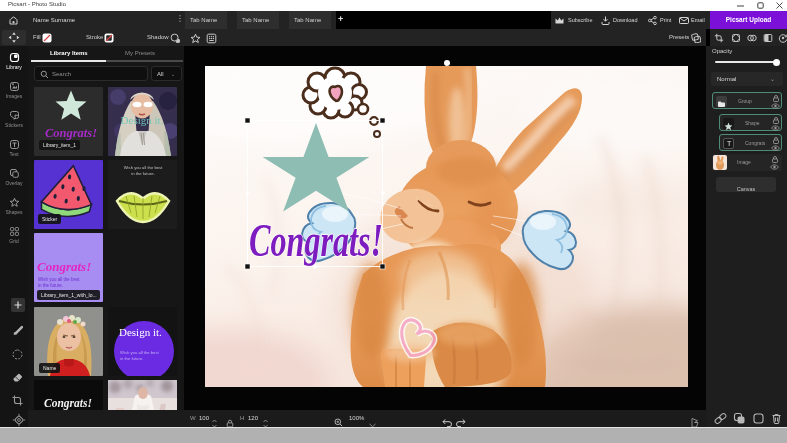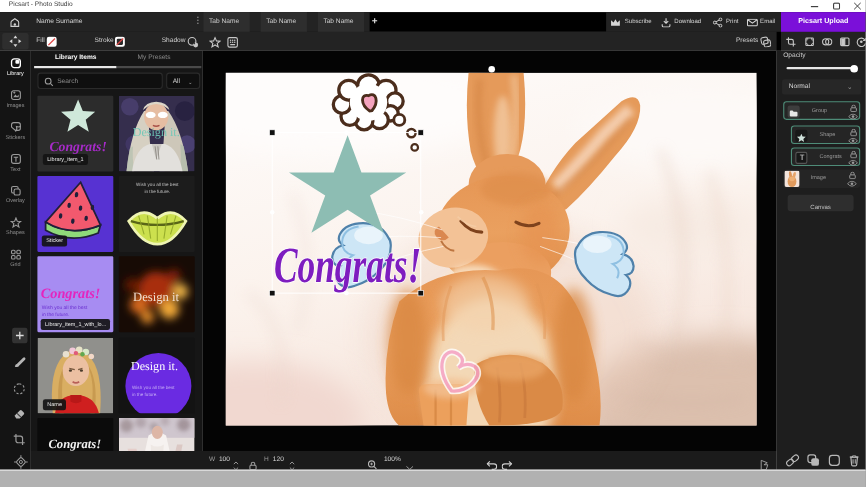--- a/index.html
+++ b/index.html
@@ -349,39 +349,20 @@
       </svg>
     </div>
 
     <div class="lp-thumb" style="left:6px;top:187px;background:#a78cf2;">
       <svg width="69" height="69" viewBox="0 0 69 69">
         <text x="3" y="38" font-family="Liberation Serif" font-style="italic" font-weight="bold" font-size="13" fill="#e524be">Congrats!</text>
         <text x="4" y="48" font-size="4.5" fill="#6a2fd0">Wish you all the best</text>
         <text x="4" y="54" font-size="4.5" fill="#6a2fd0">in the future.</text>
       </svg>
       <div class="lp-label" style="left:3px;top:57px;max-width:63px;">Library_item_1_with_lo...</div>
-    </div>
-    <div class="lp-thumb" style="left:80px;top:187px;background:#170b05;">
-      <svg width="69" height="69" viewBox="0 0 69 69">
-        <g filter="url(#bok)">
-            <circle cx="34" cy="30" r="16" fill="#a82e10"></circle>
-            <circle cx="18" cy="44" r="8" fill="#d96a1a"></circle>
-            <circle cx="46" cy="48" r="9" fill="#f0a838"></circle>
-            <circle cx="56" cy="32" r="7" fill="#f2b84a"></circle>
-            <circle cx="26" cy="55" r="6" fill="#e8902a"></circle>
-            <circle cx="50" cy="18" r="6" fill="#8a2408"></circle>
-            <circle cx="12" cy="26" r="6" fill="#701c06"></circle>
-          </g>
-        <defs>
-            <filter id="bok" x="-30%" y="-30%" width="160%" height="160%">
-              <feGaussianBlur stdDeviation="4"></feGaussianBlur>
-            </filter>
-          </defs>
-        <text x="13" y="41" font-family="Liberation Serif" font-size="11.5" fill="#f2e0d2">Design it</text>
-      </svg>
     </div>
 
     <div class="lp-thumb" style="left:6px;top:261px;">
       <svg width="69" height="69" viewBox="0 0 69 69">
         <rect width="69" height="69" fill="#90908c"></rect>
         <path d="M14 69 Q10 30 24 16 Q34 6 46 16 Q60 28 57 69 Z" fill="#d9ae62"></path>
         <path d="M20 69 Q16 36 26 24 Q20 40 24 69 Z" fill="#c89a50"></path>
         <path d="M52 69 Q56 36 44 22 Q54 40 48 69 Z" fill="#c89a50"></path>
         <ellipse cx="35" cy="30" rx="12" ry="14" fill="#ecc0a2"></ellipse>
         <path d="M29 28 l5 1 M41 28 l-4 1" stroke="#7a5a40" stroke-width="1.2"></path>

